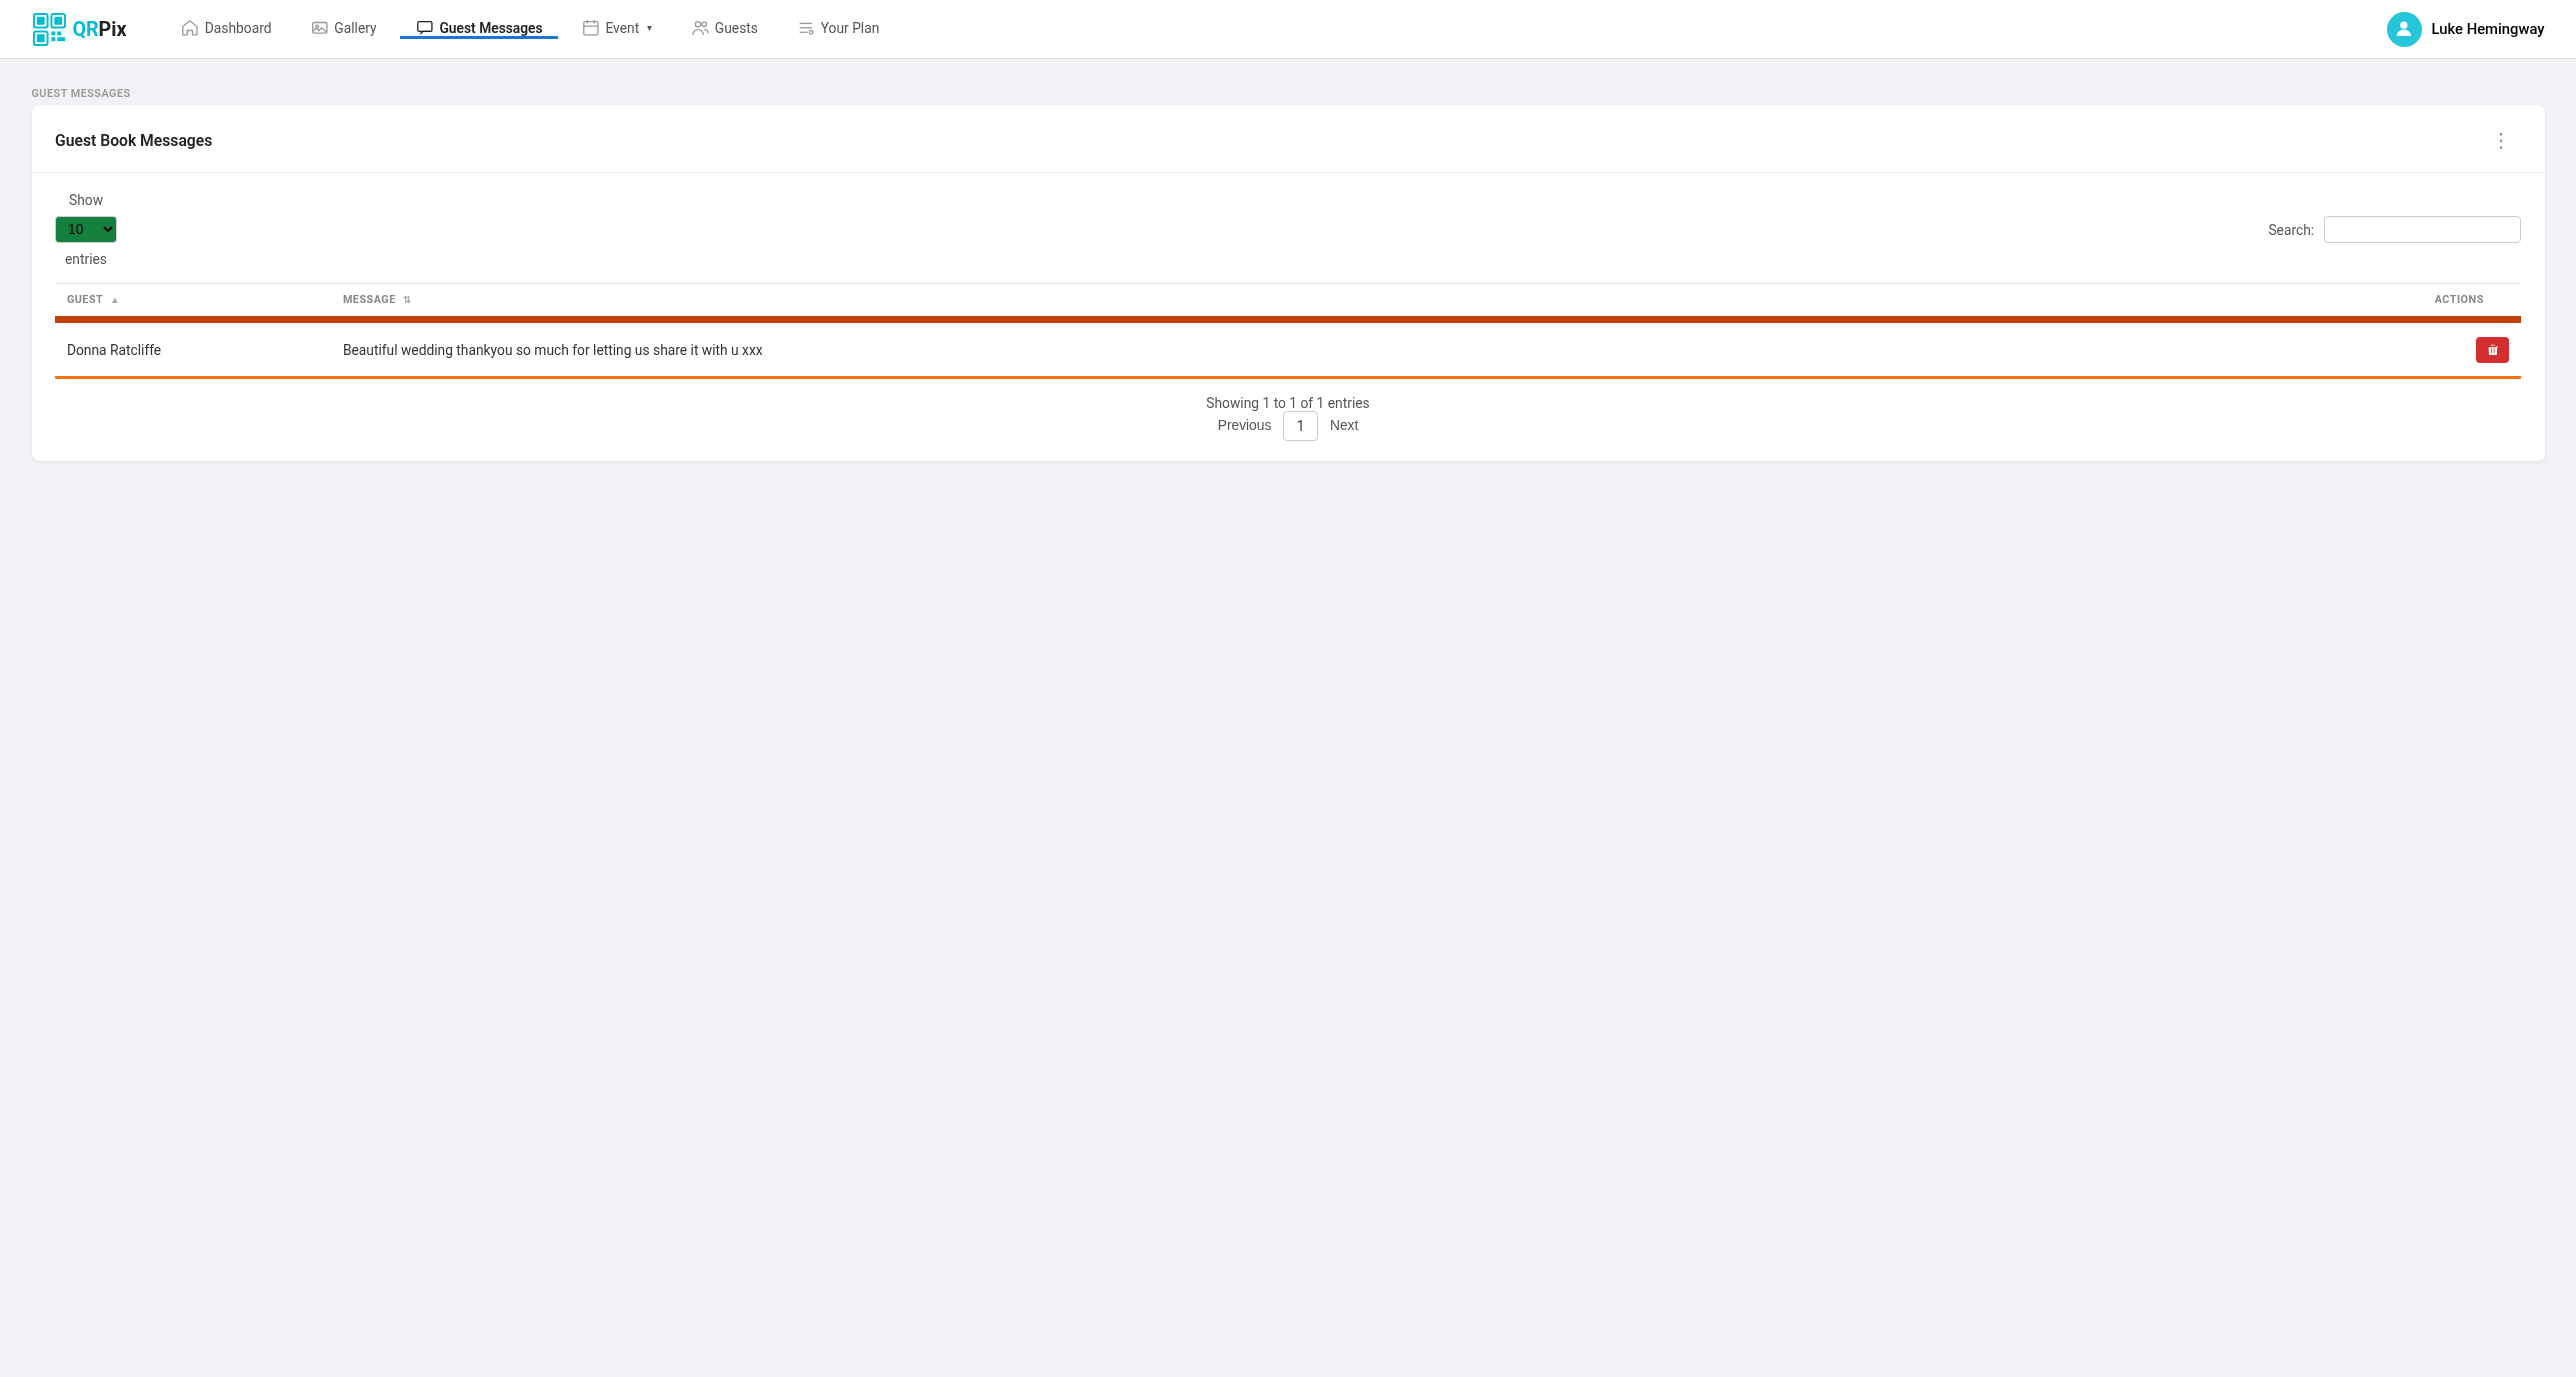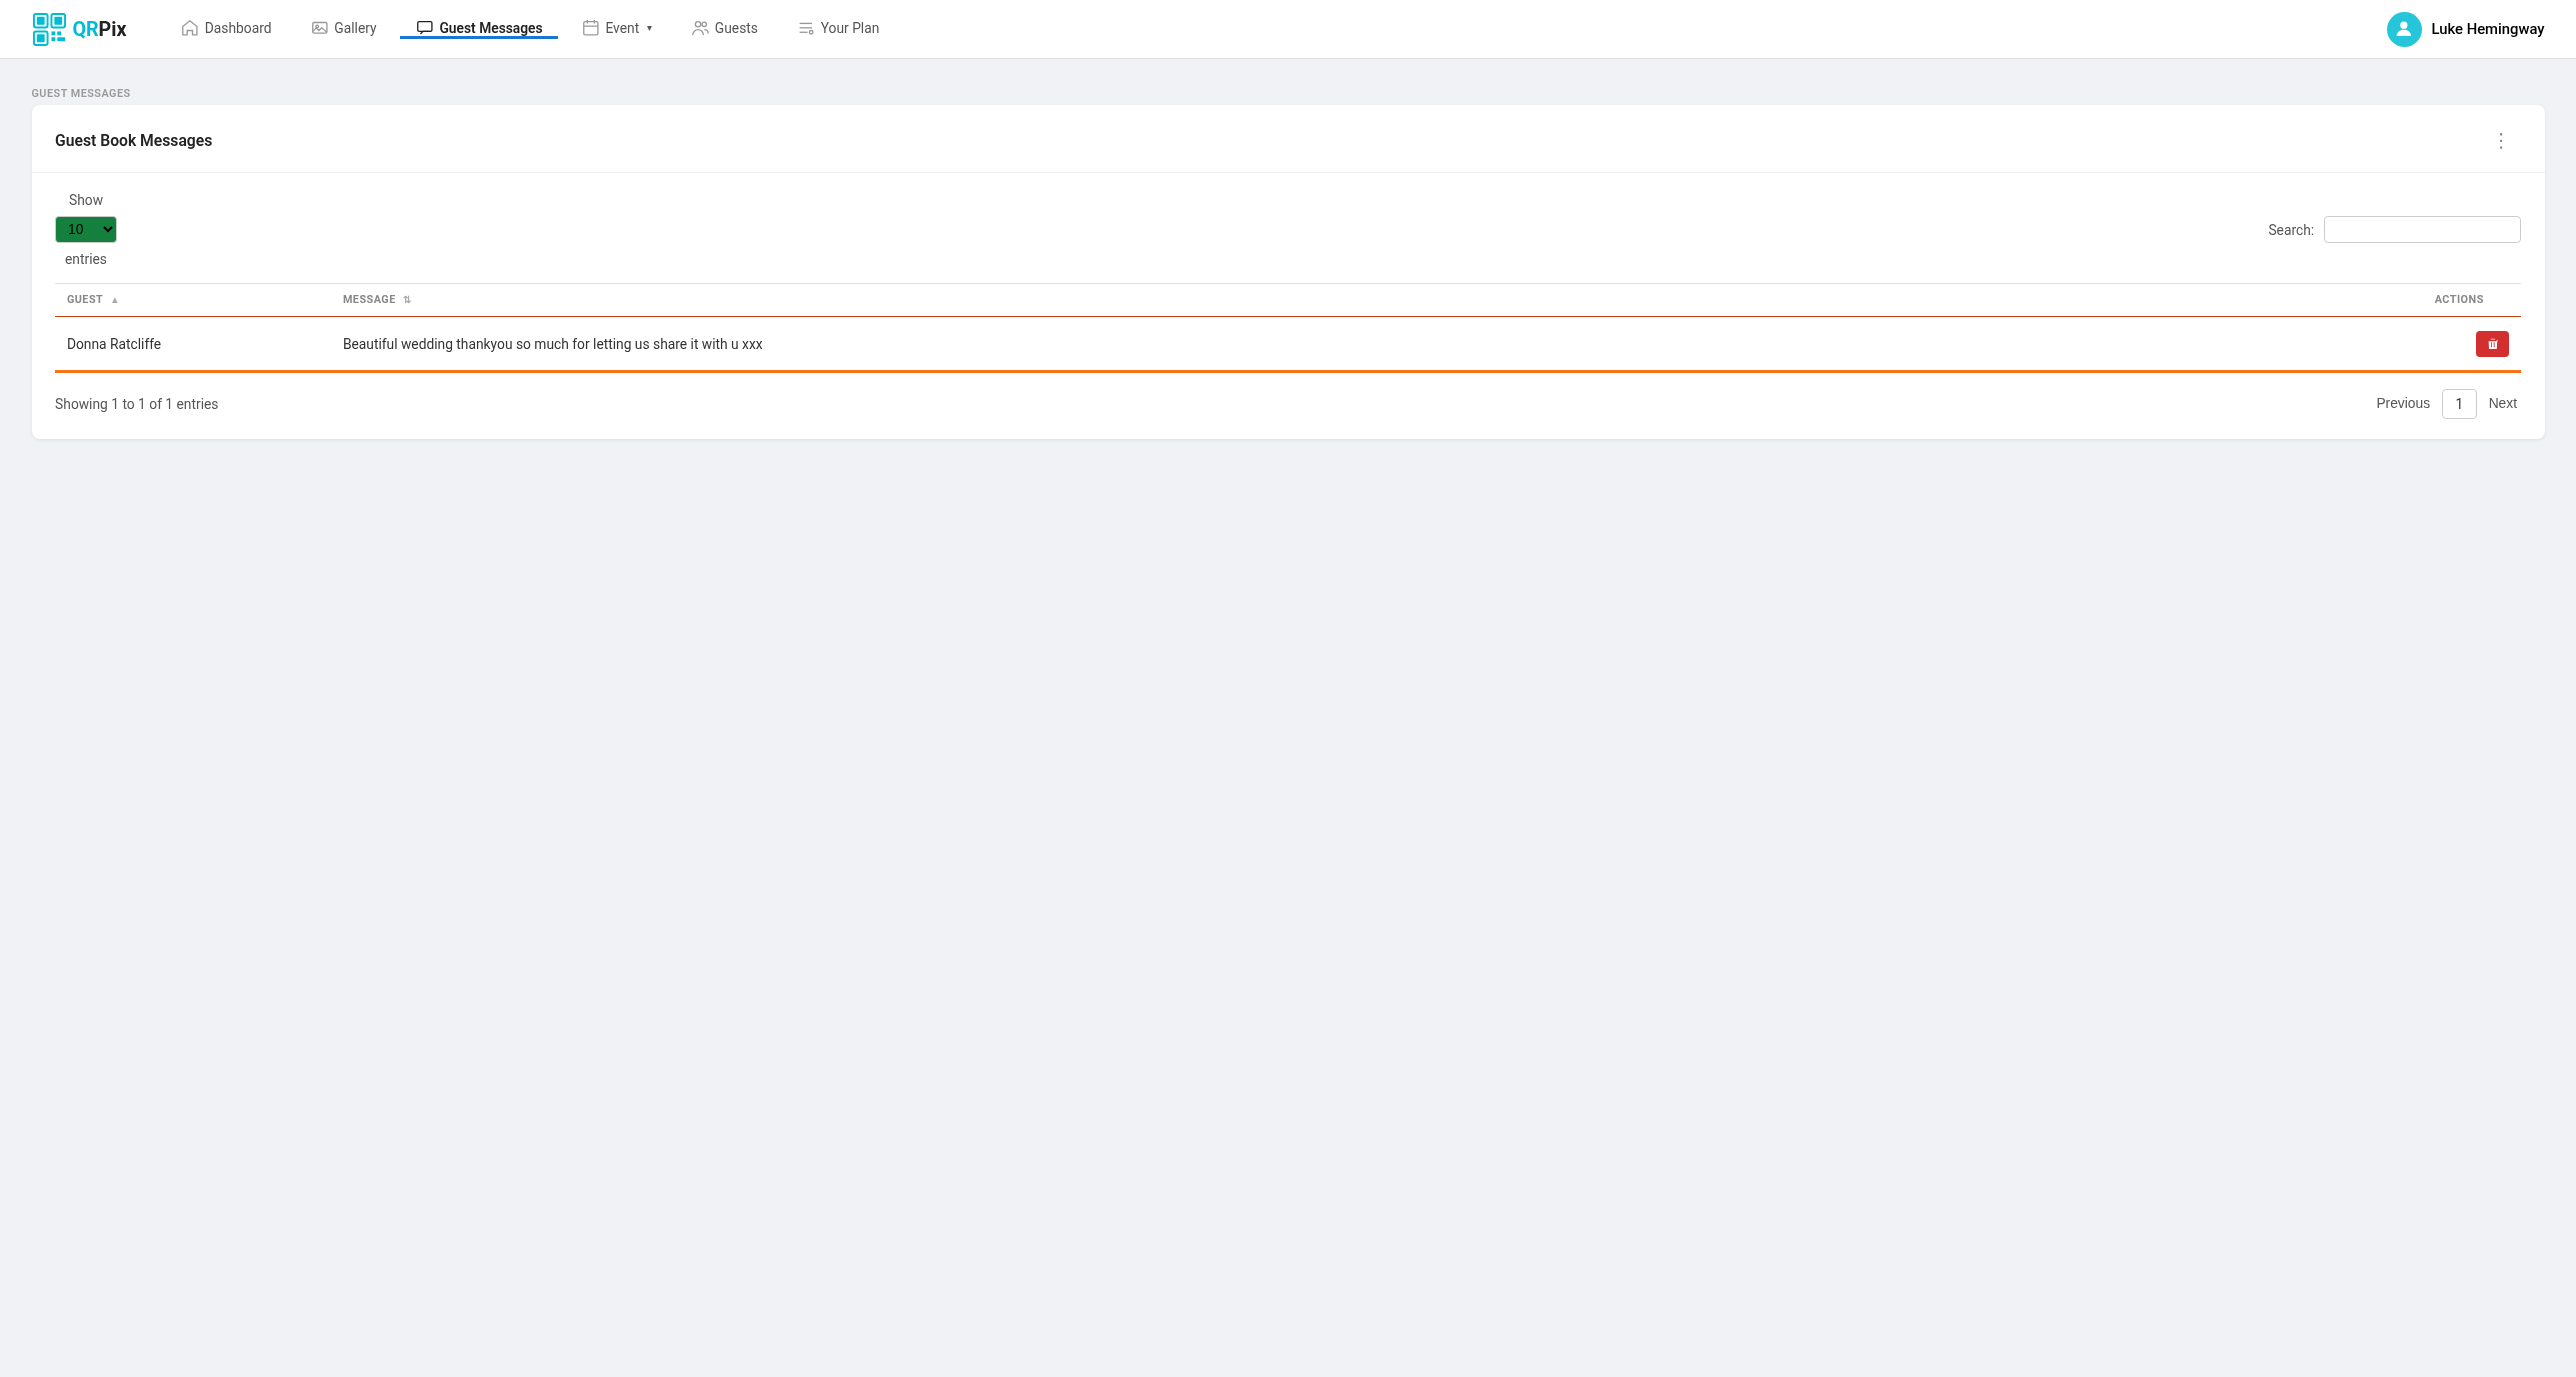--- a/index.html
+++ b/index.html
@@ -205,21 +205,21 @@
 
     
     .data-table {
       width: 100%;
       border-collapse: collapse;
       font-size: 13.8px;
     }
 
     .data-table thead tr {
       border-top: 1px solid #e0e0e0;
-      border-bottom: 1px solid #c2410c;
+      border-bottom: 7px solid #c2410c;
     }
 
     .data-table th {
       padding: 9.8px 11.8px;
       text-align: left;
       font-size: 10.8px;
       font-weight: 700;
       color: #888;
       text-transform: uppercase;
       letter-spacing: 0.5px;
@@ -264,20 +264,21 @@
     }
 
     
     .pagination-row {
       display: flex;
       align-items: center;
       justify-content: space-between;
       margin-top: 15.7px;
       font-size: 13.8px;
       color: #555;
+      flex-direction: column;
     }
 
     .pagination-controls {
       display: flex;
       align-items: center;
       gap: 7.9px;
     }
 
     .page-number {
       background: #fff;

